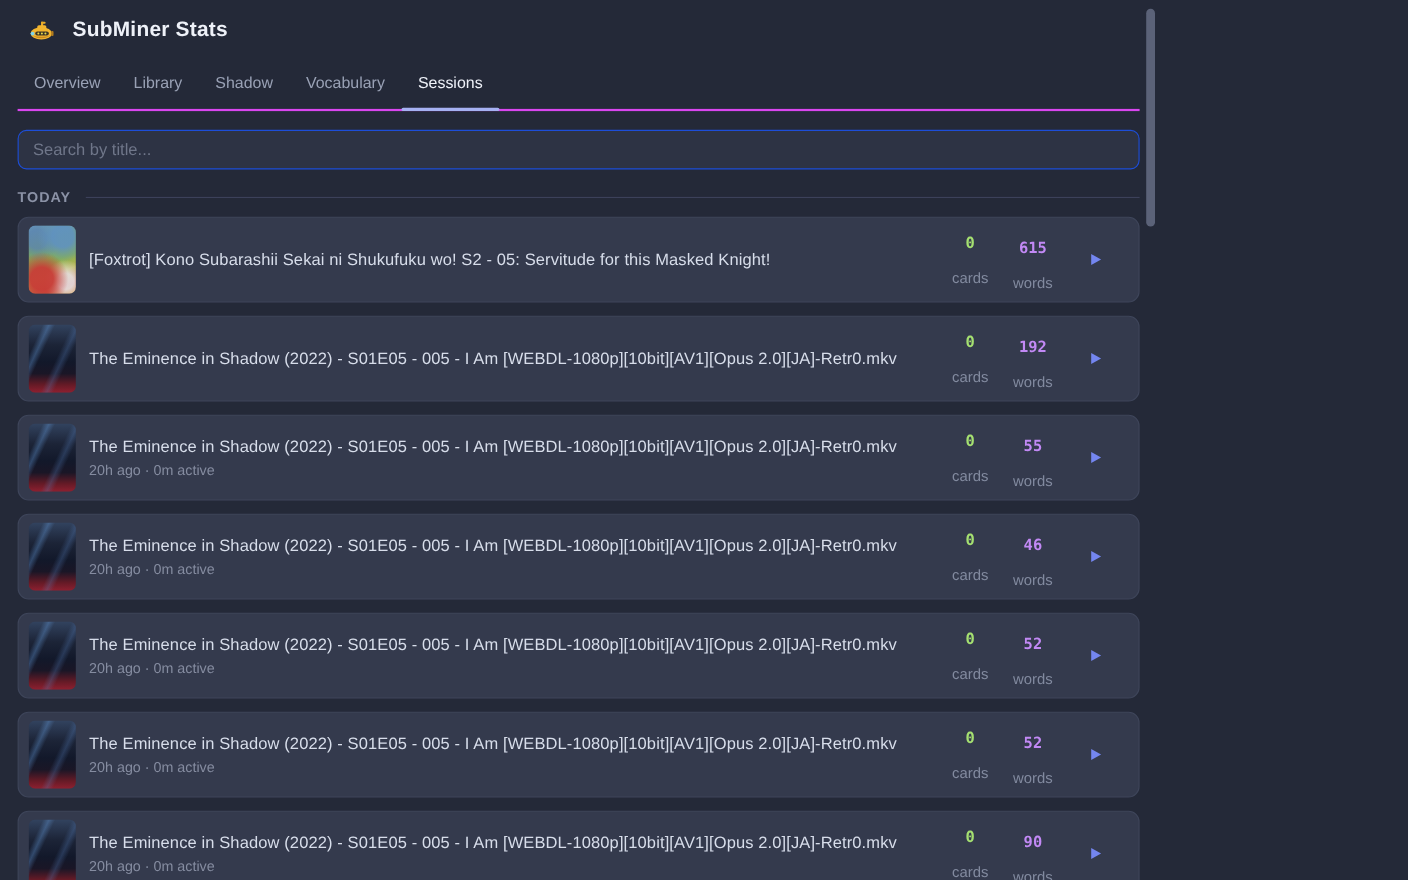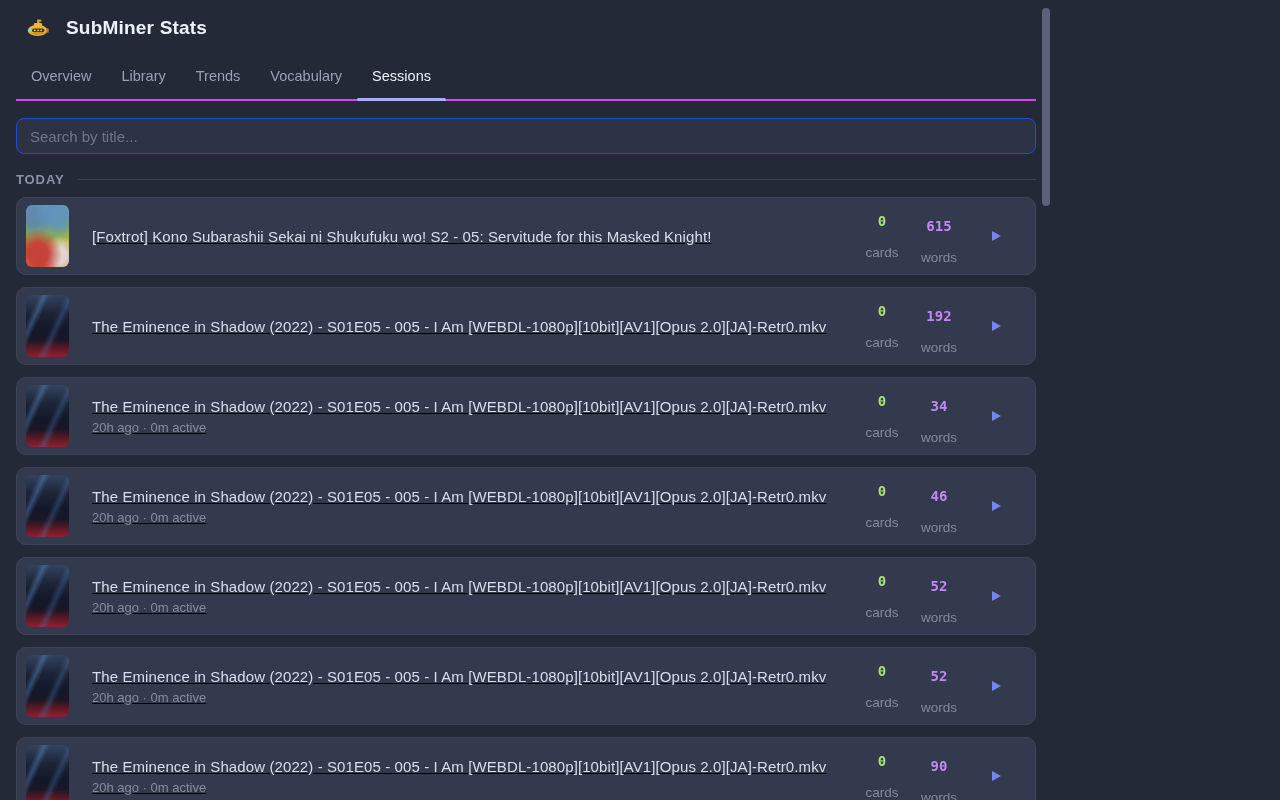--- a/index.html
+++ b/index.html
@@ -123,21 +123,21 @@
       radial-gradient(circle at 78% 82%, rgba(230,230,235,.85) 0 12%, rgba(230,230,235,0) 32%),
       radial-gradient(circle at 72% 16%, rgba(95,145,195,.9) 0 16%, rgba(95,145,195,0) 38%),
       radial-gradient(circle at 18% 20%, rgba(90,130,180,.8) 0 14%, rgba(90,130,180,0) 34%),
       linear-gradient(160deg, #6ba0c6 0%, #7fae57 28%, #86b055 52%, #b9b44e 68%, #c8593f 86%, #d8a03c 100%);
   }
   .thumb-eminence {
     background:
       linear-gradient(115deg, rgba(0,0,0,0) 18%, rgba(95,145,205,.40) 26%, rgba(0,0,0,0) 34%, rgba(0,0,0,0) 55%, rgba(85,125,185,.30) 63%, rgba(0,0,0,0) 71%),
       linear-gradient(180deg, #32435f 0%, #1c2437 30%, #12182a 55%, #1a1626 72%, #641a26 88%, #8e2030 100%);
   }
-  .info { flex: 1; min-width: 0; margin-left: 23px; margin-right: 16px; text-decoration: underline; }
+  .info { flex: 1; min-width: 0; margin-left: 12px; margin-right: 16px; }
   .title {
     font-size: 15px;
     font-weight: 500;
     color: #d7ddea;
     white-space: nowrap;
     overflow: hidden;
     letter-spacing: .1px;
   }
   .meta {
     font-size: 13px;
@@ -201,21 +201,21 @@
         <circle cx="2.8" cy="12.8" r="1.9" fill="#7ed3e8"></circle>
         <rect x="21.3" y="10.3" width="2.4" height="4.8" rx="1" fill="#b07a1e"></rect>
       </svg>
     </span>
     <span class="app-title">SubMiner Stats</span>
   </div>
 
   <div class="tabs">
     <div class="tab">Overview</div>
     <div class="tab">Library</div>
-    <div class="tab">Trends</div>
+    <div class="tab">Shadow</div>
     <div class="tab">Vocabulary</div>
     <div class="tab active">Sessions</div>
   </div>
 
   <div class="search-wrap">
     <input class="search-input" type="text" placeholder="Search by title..." style="">
   </div>
 
   <div class="section-head">
     <span class="section-label">TODAY</span>
@@ -269,21 +269,21 @@
       <div class="info">
         <div class="title">The Eminence in Shadow (2022) - S01E05 - 005 - I Am [WEBDL-1080p][10bit][AV1][Opus 2.0][JA]-Retr0.mkv</div>
         <div class="meta">20h ago · 0m active</div>
       </div>
       <div class="stats">
         <div class="stat">
           <div class="num num-green">0</div>
           <div class="lbl">cards</div>
         </div>
         <div class="stat">
-          <div class="num num-purple">34</div>
+          <div class="num num-purple">55</div>
           <div class="lbl">words</div>
         </div>
         <button class="play-btn">
             <span class="play-tri"></span>
           </button>
       </div>
     </div>
 
     <div class="card">
       <div class="thumb thumb-eminence"></div>

